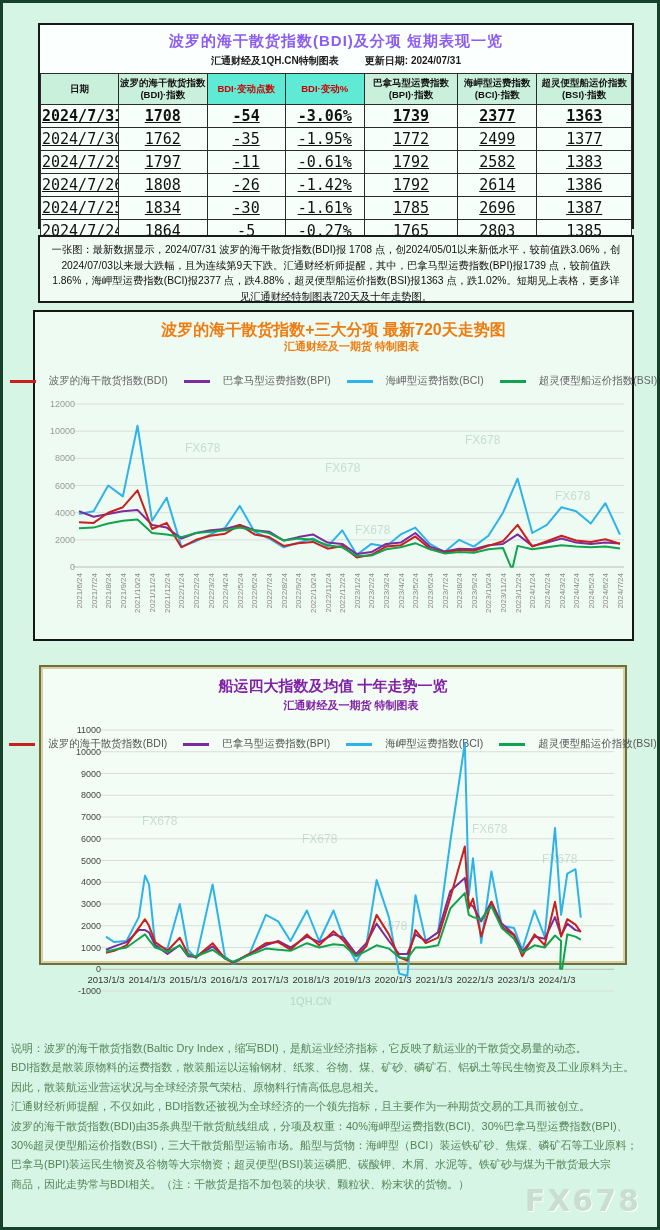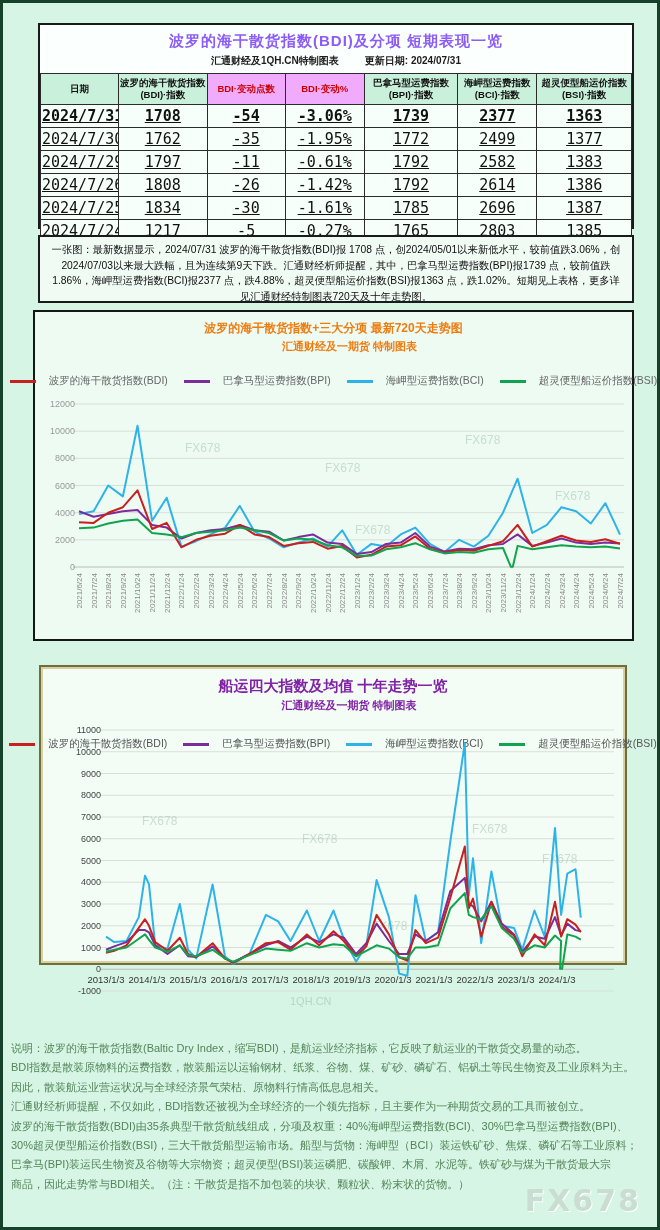--- a/index.html
+++ b/index.html
@@ -8,34 +8,34 @@
         border:3px solid #16412a;box-sizing:border-box;overflow:hidden;}
   .box{position:absolute;box-sizing:border-box;}
   
   .tableBox{left:35px;top:20px;width:596px;height:206px;border:2px solid #1a1a1a;background:#fbfffd;}
   .t-title{text-align:center;margin-top:7px;font-size:15px;font-weight:bold;color:#8b5cf6;letter-spacing:1px;}
   .t-sub{text-align:center;margin-top:3px;font-size:10px;color:#1c1c1c;font-weight:bold;}
   .t-sub .gap{display:inline-block;width:26px;}
   table.dataTable{position:absolute;left:0;top:48px;width:100%;border-collapse:collapse;table-layout:fixed;}
   table.dataTable th,table.dataTable td{border:1px solid #2b2b2b;text-align:center;vertical-align:middle;overflow:hidden;}
   table.dataTable th{background:#c9f0da;color:#111;font-size:9.5px;font-weight:bold;height:28px;white-space:pre-line;line-height:1.25;}
-  table.dataTable th.accent{background:#f0abfc;color:#cc0000;}
+  table.dataTable th.accent{background:#5eead4;color:#cc0000;}
   table.dataTable td{background:#f7fffa;color:#111;font-size:15px;height:20px;
        font-family:"DejaVu Sans Mono","Liberation Mono",monospace;text-decoration:underline;}
   table.dataTable tbody tr.first td{font-weight:bold;}
   
   .noteBox{left:35px;top:232px;width:596px;height:68px;border:2px solid #1a1a1a;background:#f0fbf4;}
   .noteBox p{margin:0;padding:5px 9px;font-size:10.3px;line-height:1.52;color:#0e0e0e;text-align:center;}
   
   .chartBox{background:#eefbf2;}
   .c1{left:30px;top:307px;width:601px;height:331px;border:2px solid #161616;}
   .c2{left:36px;top:662px;width:588px;height:300px;border:2px solid #6f6f3d;
       box-shadow:inset 0 0 0 2px #d8d0a0;background:#f3fdf6;}
-  .c-title{position:absolute;left:0;width:100%;text-align:center;font-weight:bold;font-size:12px;}
-  .c-sub{position:absolute;left:16px;width:100%;text-align:center;font-weight:bold;font-size:11px;}
+  .c-title{position:absolute;left:0;width:100%;text-align:center;font-weight:bold;font-size:16px;}
+  .c-sub{position:absolute;left:1px;width:100%;text-align:center;font-weight:bold;font-size:11px;padding-left:17px;}
   .c1 .c-title{top:8px;} .c1 .c-sub{top:27px;}
   .c2 .c-title{top:10px;font-size:15px;} .c2 .c-sub{top:31px;}
   .legend{position:absolute;left:0;width:100%;display:flex;justify-content:center;gap:16px;font-size:10.5px;color:#666;}
   .c1 .legend{top:62px;} .c2 .legend{top:70px;color:#555;}
   .legend-item{display:flex;align-items:center;gap:13px;white-space:nowrap;}
   .legend .swatch{display:inline-block;width:26px;height:3px;}
   svg{position:absolute;left:0;}
   #svg1{top:80px;} #svg2{top:48px;left:1px;}
   
   .footnotes{position:absolute;left:8px;top:1036px;width:646px;font-size:11px;color:#538457;line-height:19.4px;}
@@ -118,21 +118,21 @@
             <td>2024/7/25</td>
             <td>1834</td>
             <td>-30</td>
             <td>-1.61%</td>
             <td>1785</td>
             <td>2696</td>
             <td>1387</td>
           </tr>
           <tr>
             <td>2024/7/24</td>
-            <td>1217</td>
+            <td>1864</td>
             <td>-5</td>
             <td>-0.27%</td>
             <td>1765</td>
             <td>2803</td>
             <td>1385</td>
           </tr>
         </tbody>
     </table>
   </section>
 

